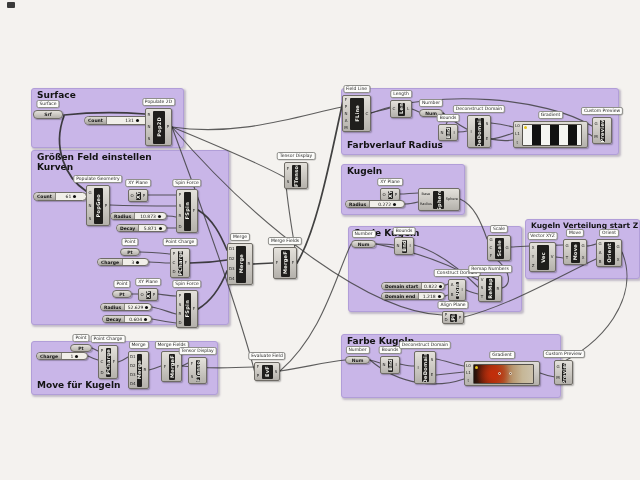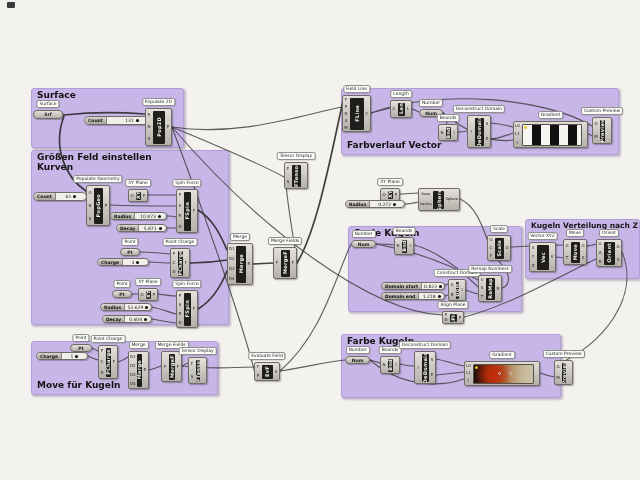--- a/index.html
+++ b/index.html
@@ -37,27 +37,30 @@
 <div id="canvas">
   <div class="artifact"></div>
 <div class="group" style="left: 31px; top: 88px; width: 151px; height: 58px;">
       <div class="group-label pos-tl">Surface</div>
     </div>
     <div class="group" style="left: 31px; top: 150px; width: 196px; height: 173px;">
       <div class="group-label pos-tl">Größen Feld einstellen
 Kurven</div>
     </div>
     <div class="group" style="left: 341px; top: 88px; width: 276px; height: 65px;">
-      <div class="group-label pos-bl">Farbverlauf Vector</div>
+      <div class="group-label pos-bl">Farbverlauf Radius</div>
+    </div>
+    <div class="group" style="left: 341px; top: 164px; width: 122px; height: 49px;">
+      <div class="group-label pos-tl">Kugeln</div>
     </div>
     <div class="group" style="left: 348px; top: 226px; width: 172px; height: 84px;">
       <div class="group-label pos-tl">Scale Kugeln</div>
     </div>
     <div class="group" style="left: 525px; top: 219px; width: 113px; height: 58px;">
-      <div class="group-label pos-tl" style="font-size: 7.5px;">Kugeln Verteilung nach Z</div>
+      <div class="group-label pos-tl" style="font-size: 7.5px;">Kugeln Verteilung start Z</div>
     </div>
     <div class="group" style="left: 341px; top: 334px; width: 218px; height: 62px;">
       <div class="group-label pos-tl">Farbe Kugeln</div>
     </div>
     <div class="group" style="left: 31px; top: 341px; width: 185px; height: 52px;">
       <div class="group-label pos-bl">Move für Kugeln</div>
     </div>
     <svg class="wires" width="640" height="480">
       <path d="M64,115 C92,112 118,112 145,114" class="wire b"></path>
       <path d="M158,120 C156,123 152,125 146,127" class="wire"></path>

